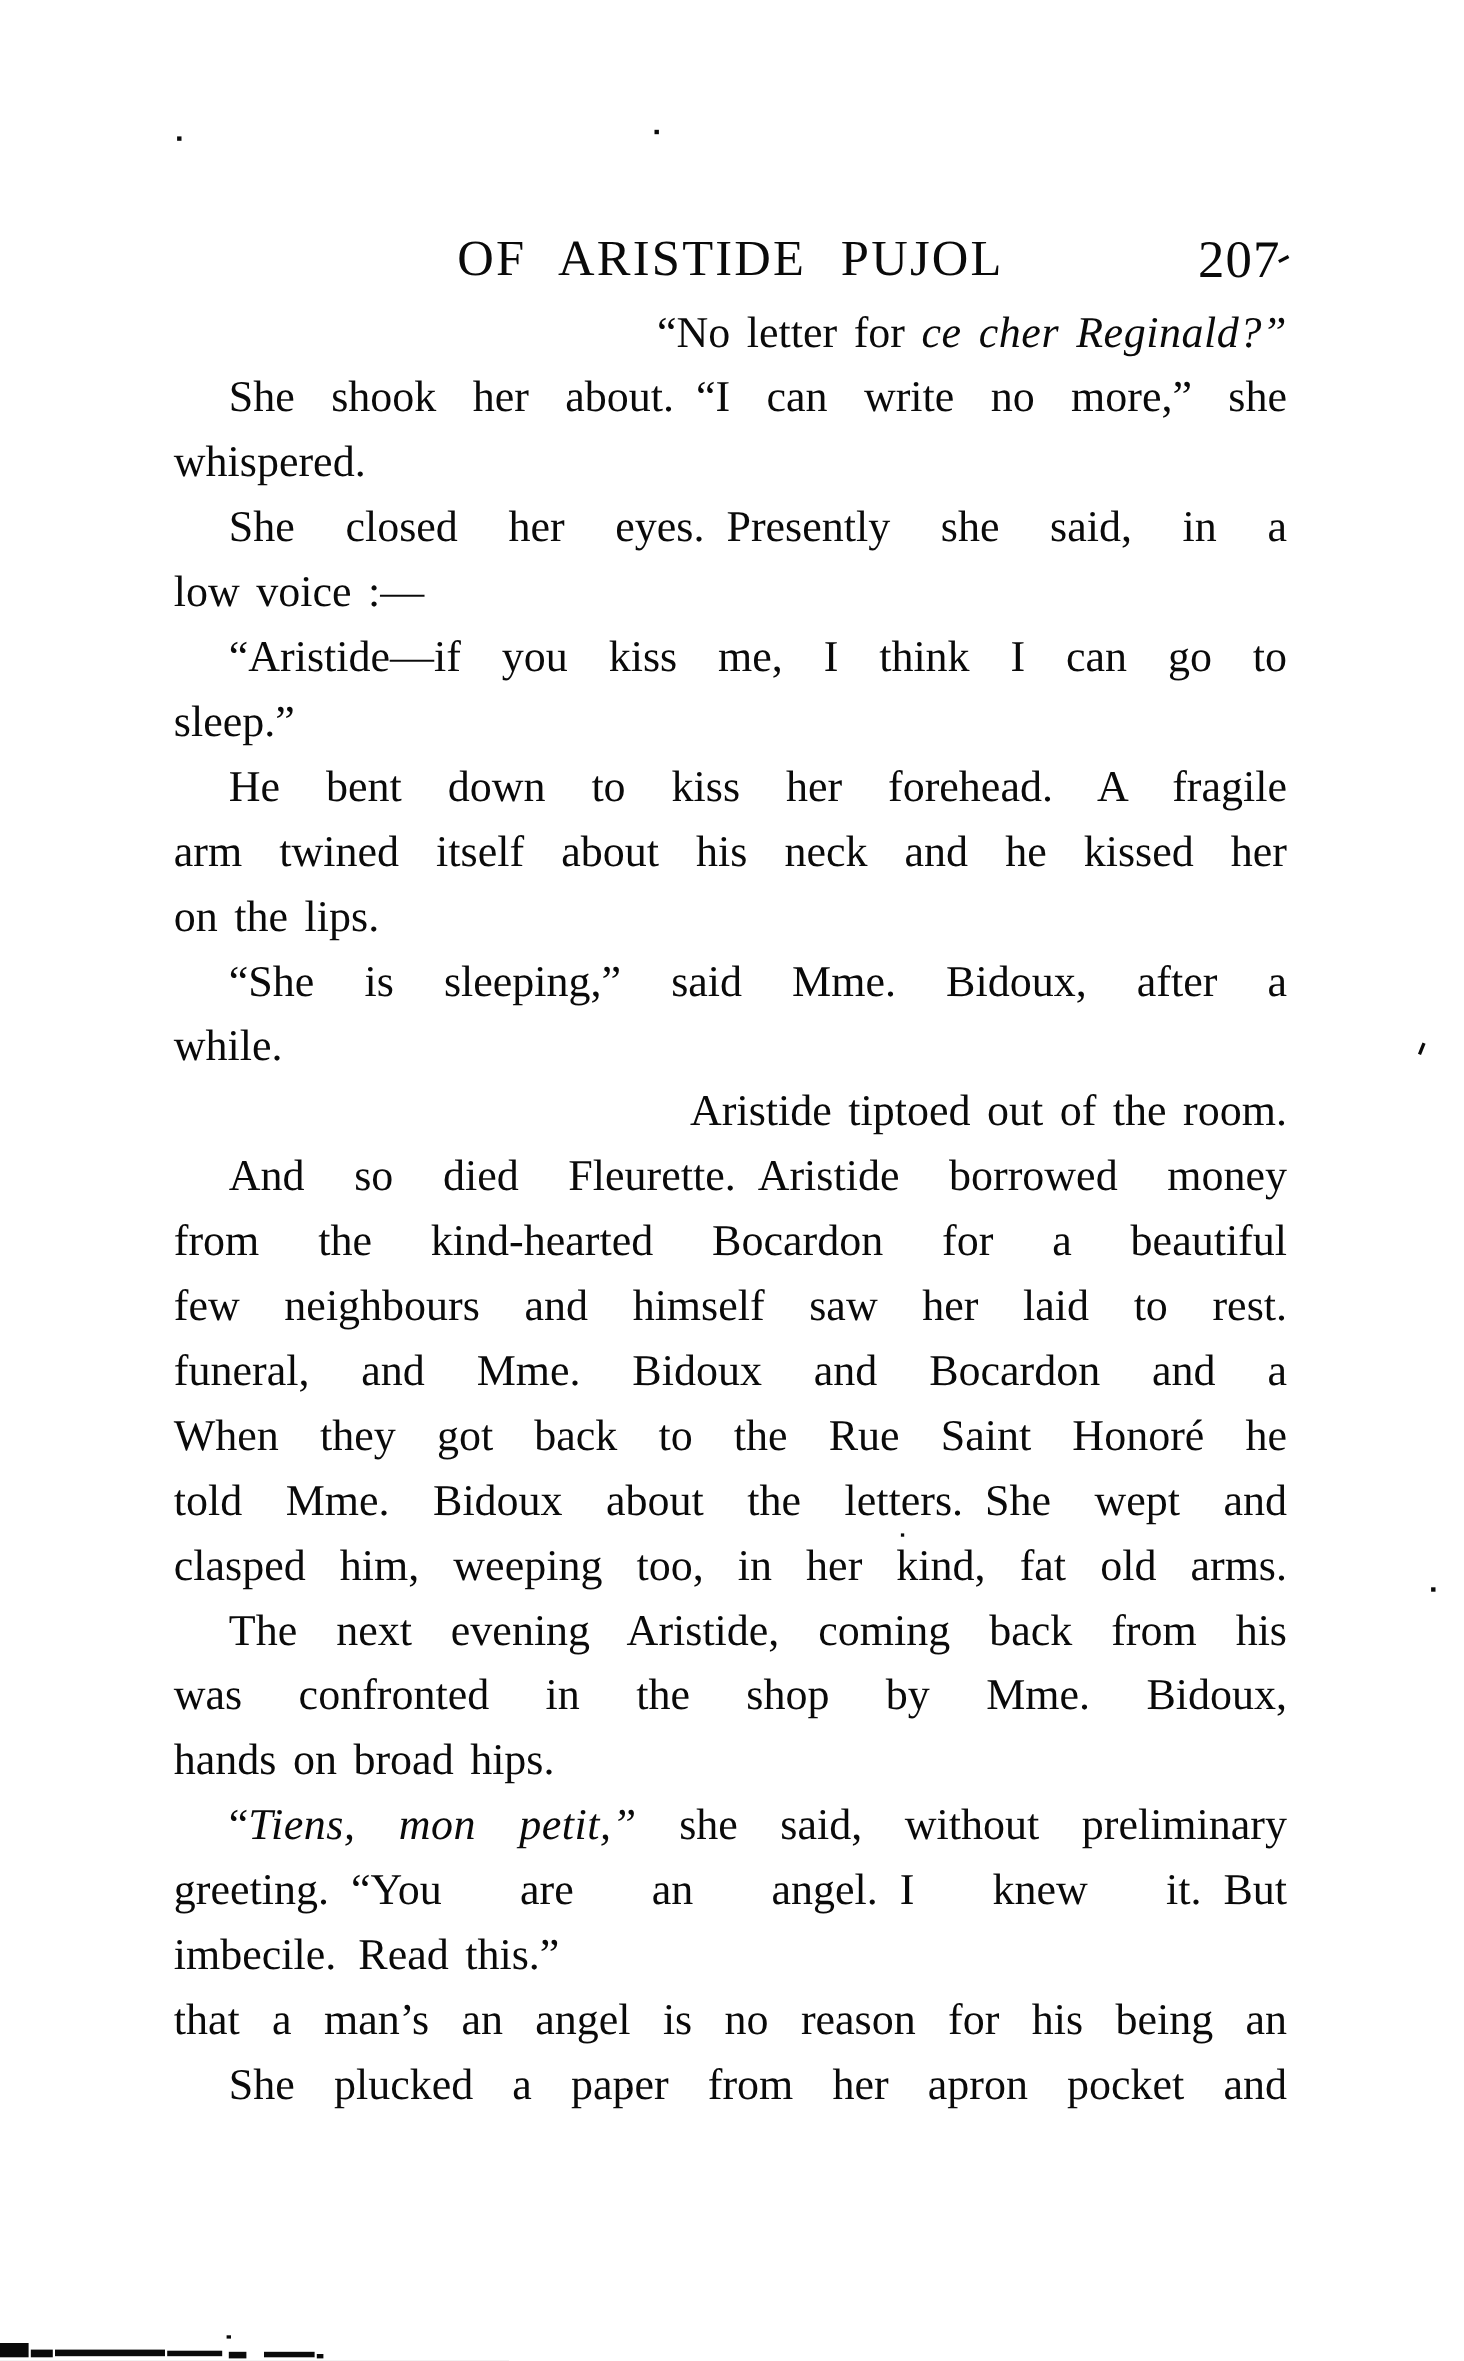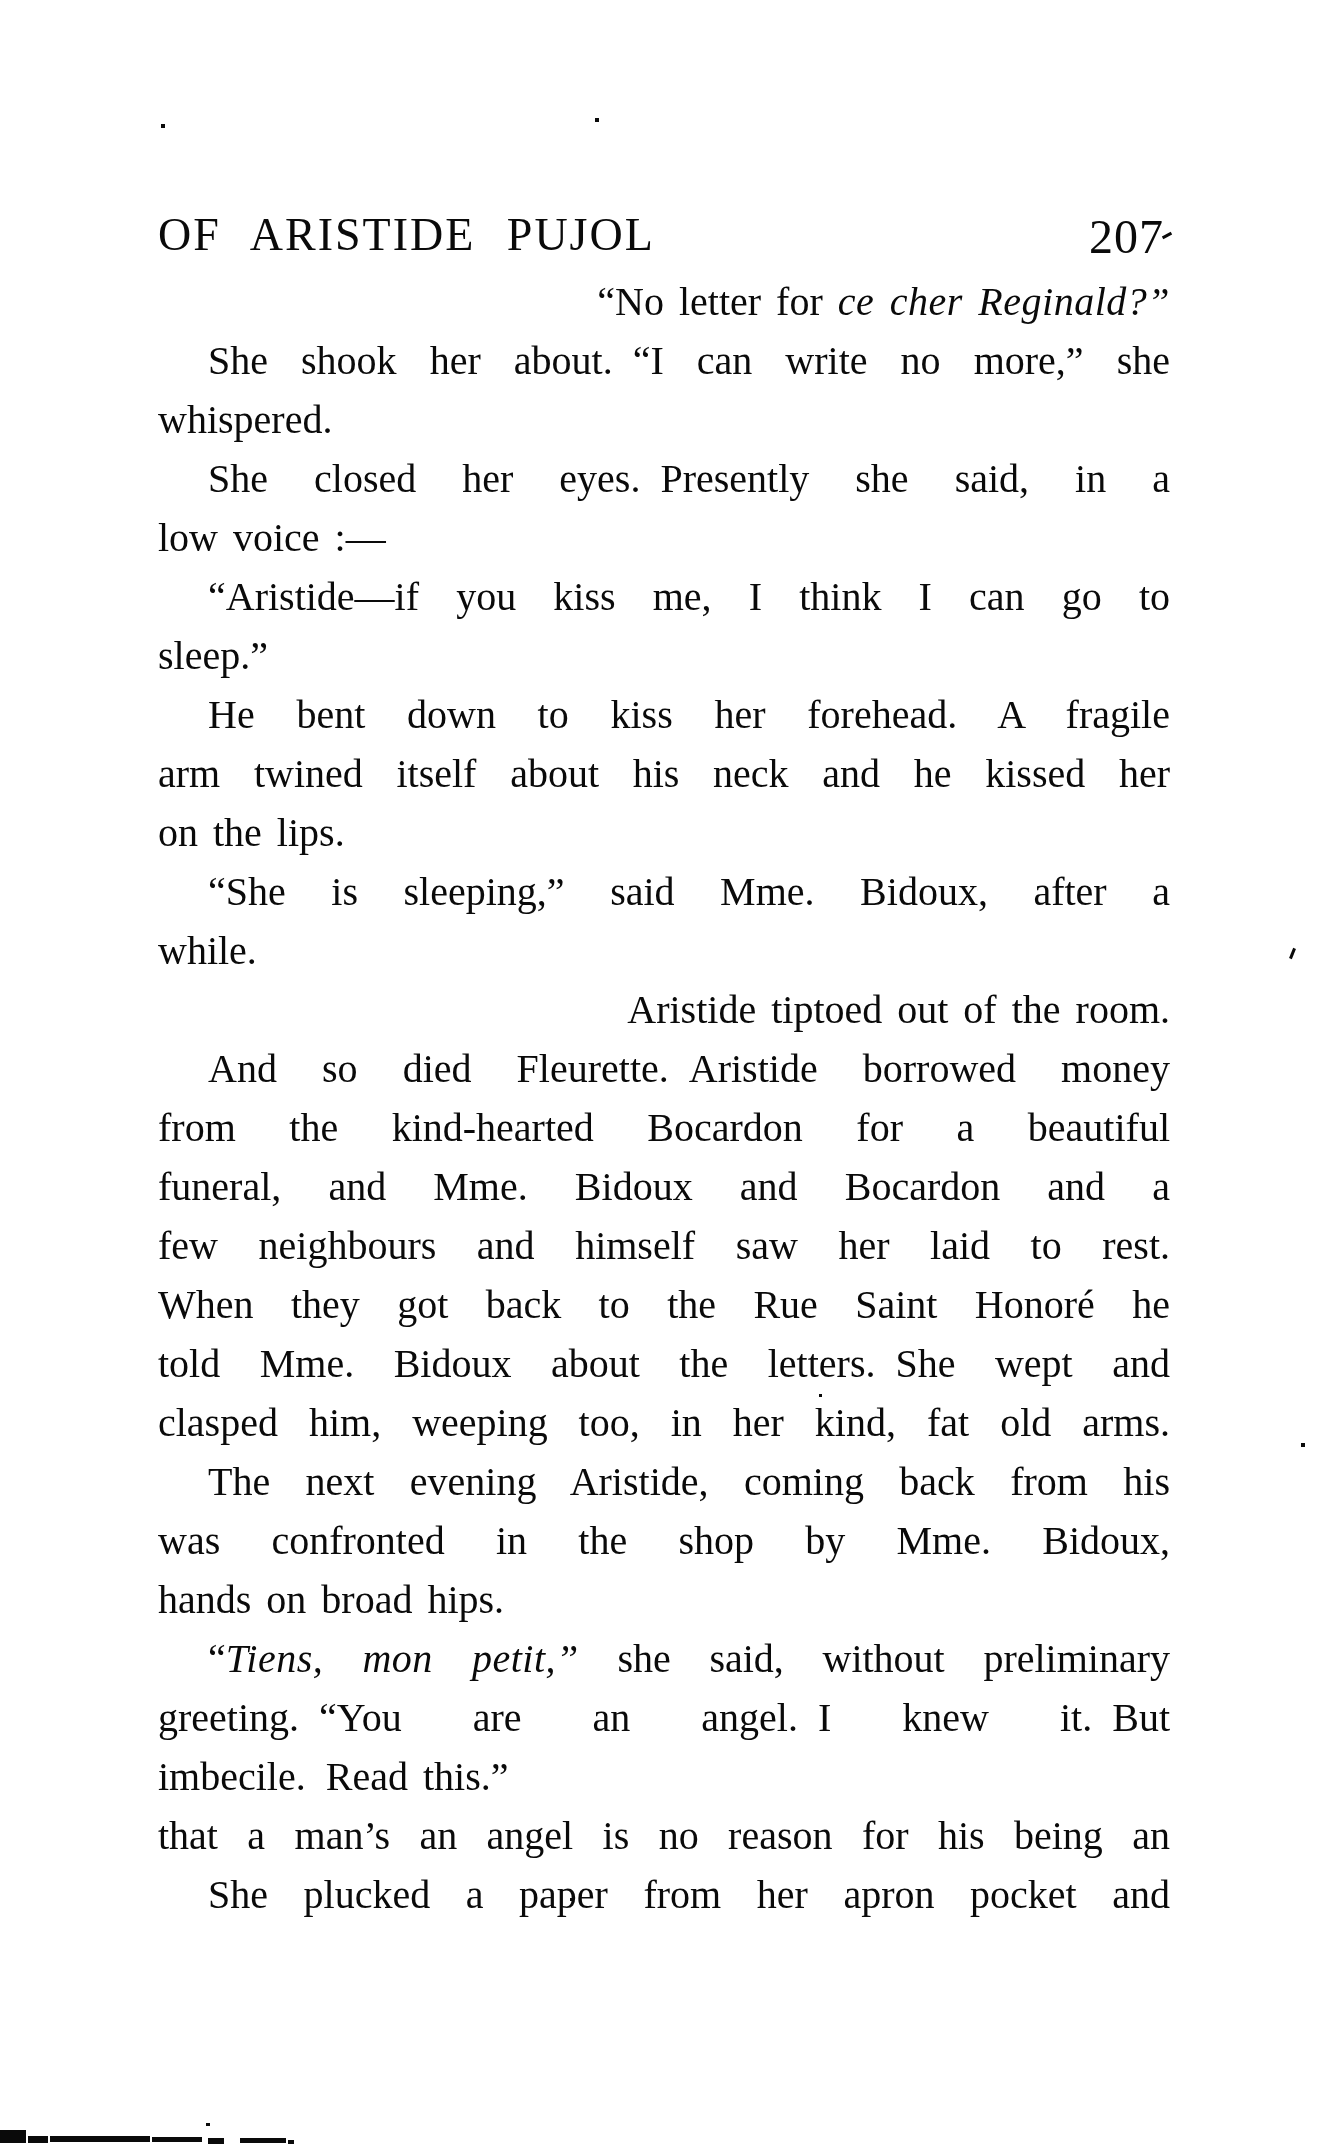--- a/index.html
+++ b/index.html
@@ -8,21 +8,21 @@
     width:1331px;height:2146px;
     background:#ffffff;
     color:#0a0a0a;
     font-family:"Liberation Serif", serif;
     overflow:hidden;
   }
   .running-header{
     position:absolute;left:158px;top:210px;width:1012px;height:56px;
   }
   .running-title{
-    display:block;
+    display:block;text-align:center;
     font-size:46px;line-height:50px;
     letter-spacing:2px;word-spacing:18px;
     color:#0a0a0a;
   }
   .page-number{
     position:absolute;right:6px;top:4px;
     font-size:48px;line-height:46px;letter-spacing:1px;margin-left:40px;
   }
   .textblock{
     position:absolute;left:158px;top:272px;width:1012px;
@@ -64,22 +64,22 @@
       <div class="line j ind"><span>“Aristide—if you kiss me, I think I can go to</span></div>
       <div class="line"><span>sleep.”</span></div>
       <div class="line j ind"><span>He bent down to kiss her forehead. A fragile</span></div>
       <div class="line j"><span>arm twined itself about his neck and he kissed her</span></div>
       <div class="line"><span>on the lips.</span></div>
       <div class="line j ind"><span>“She is sleeping,” said Mme. Bidoux, after a</span></div>
       <div class="line"><span>while.</span></div>
       <div class="line ind"><span>Aristide tiptoed out of the room.</span></div>
       <div class="line j ind"><span>And so died Fleurette. Aristide borrowed money</span></div>
       <div class="line j"><span>from the kind-hearted Bocardon for a beautiful</span></div>
+      <div class="line j"><span>few neighbours and himself saw her laid to rest.</span></div>
       <div class="line j"><span>funeral, and Mme. Bidoux and Bocardon and a</span></div>
-      <div class="line j"><span>few neighbours and himself saw her laid to rest.</span></div>
       <div class="line j"><span>When they got back to the Rue Saint Honoré he</span></div>
       <div class="line j"><span>told Mme. Bidoux about the letters. She wept and</span></div>
       <div class="line j"><span>clasped him, weeping too, in her kind, fat old arms.</span></div>
       <div class="line j ind"><span>The next evening Aristide, coming back from his</span></div>
       <div class="line j"><span>was confronted in the shop by Mme. Bidoux,</span></div>
       <div class="line"><span>hands on broad hips.</span></div>
       <div class="line j ind"><span>“</span><span class="it">Tiens, mon petit,”</span><span> she said, without preliminary</span></div>
       <div class="line j"><span>greeting. “You are an angel. I knew it. But</span></div>
       <div class="line"><span>imbecile. Read this.”</span></div>
       <div class="line j"><span>that a man’s an angel is no reason for his being an</span></div>

